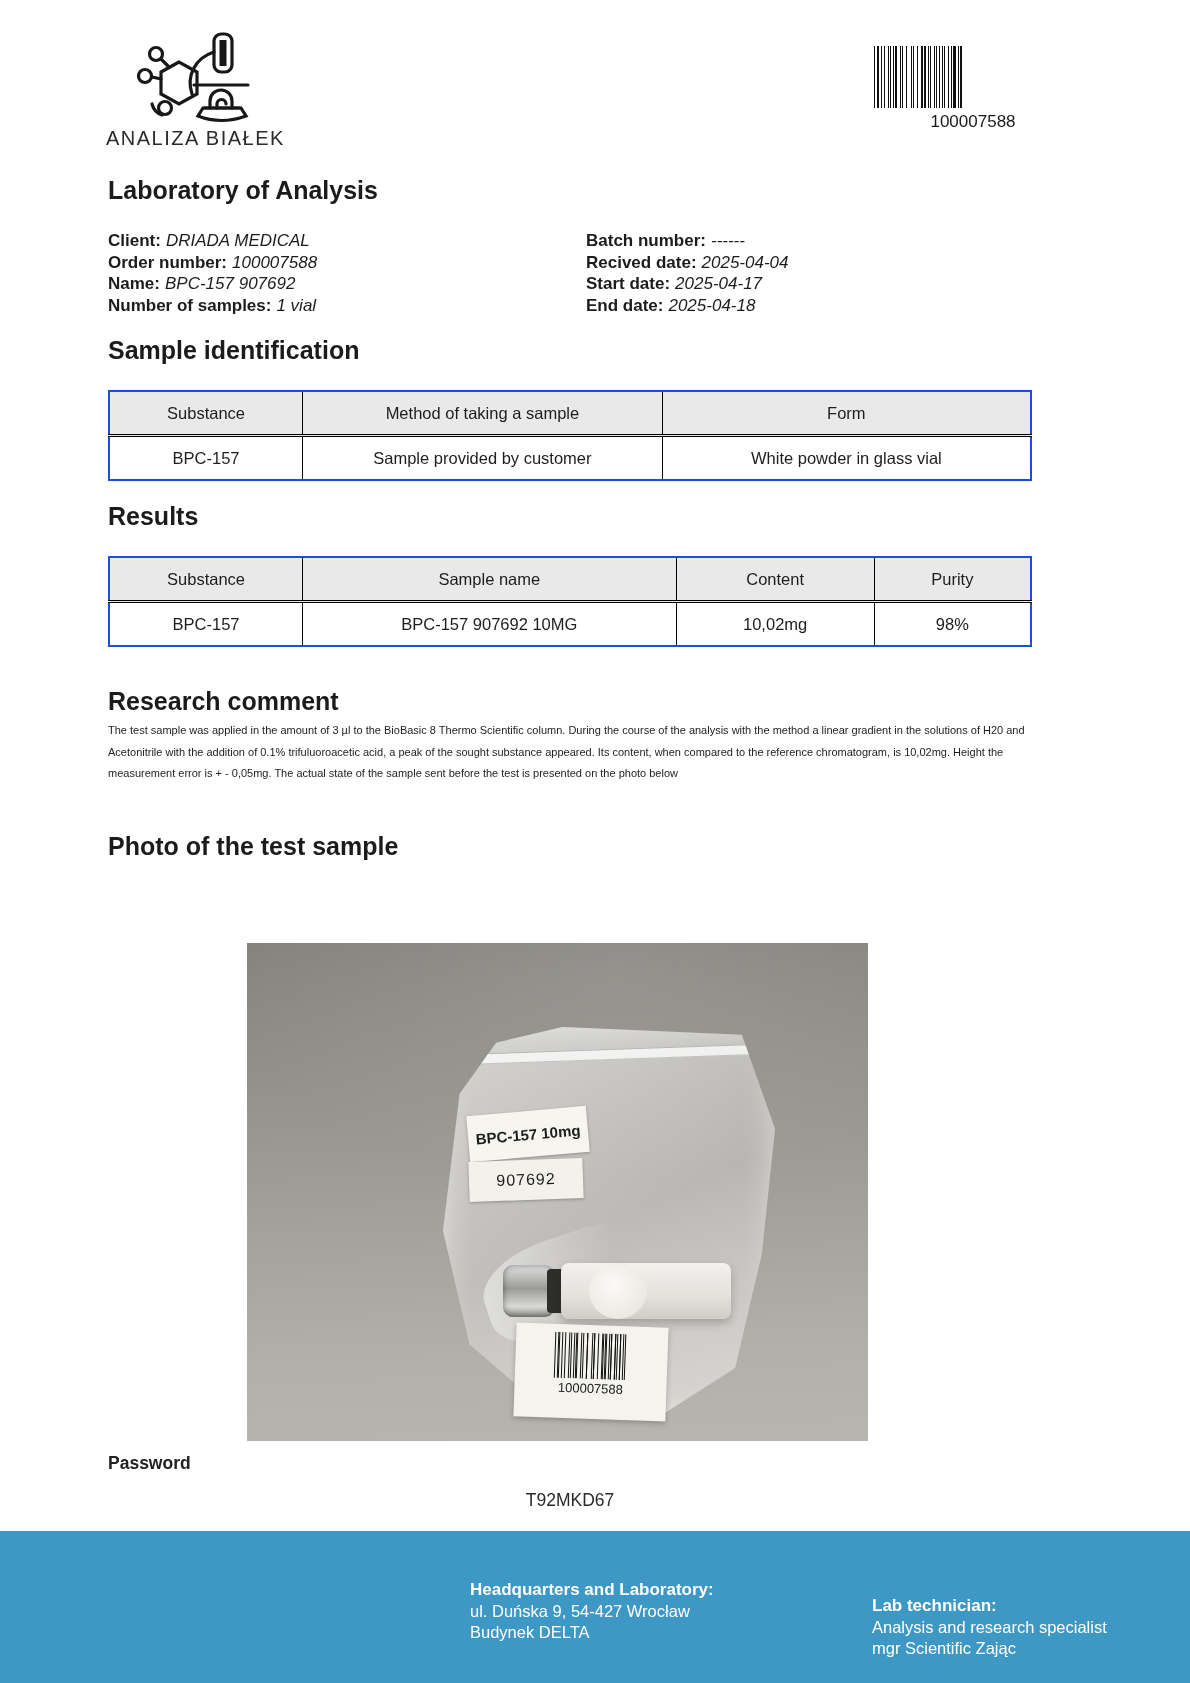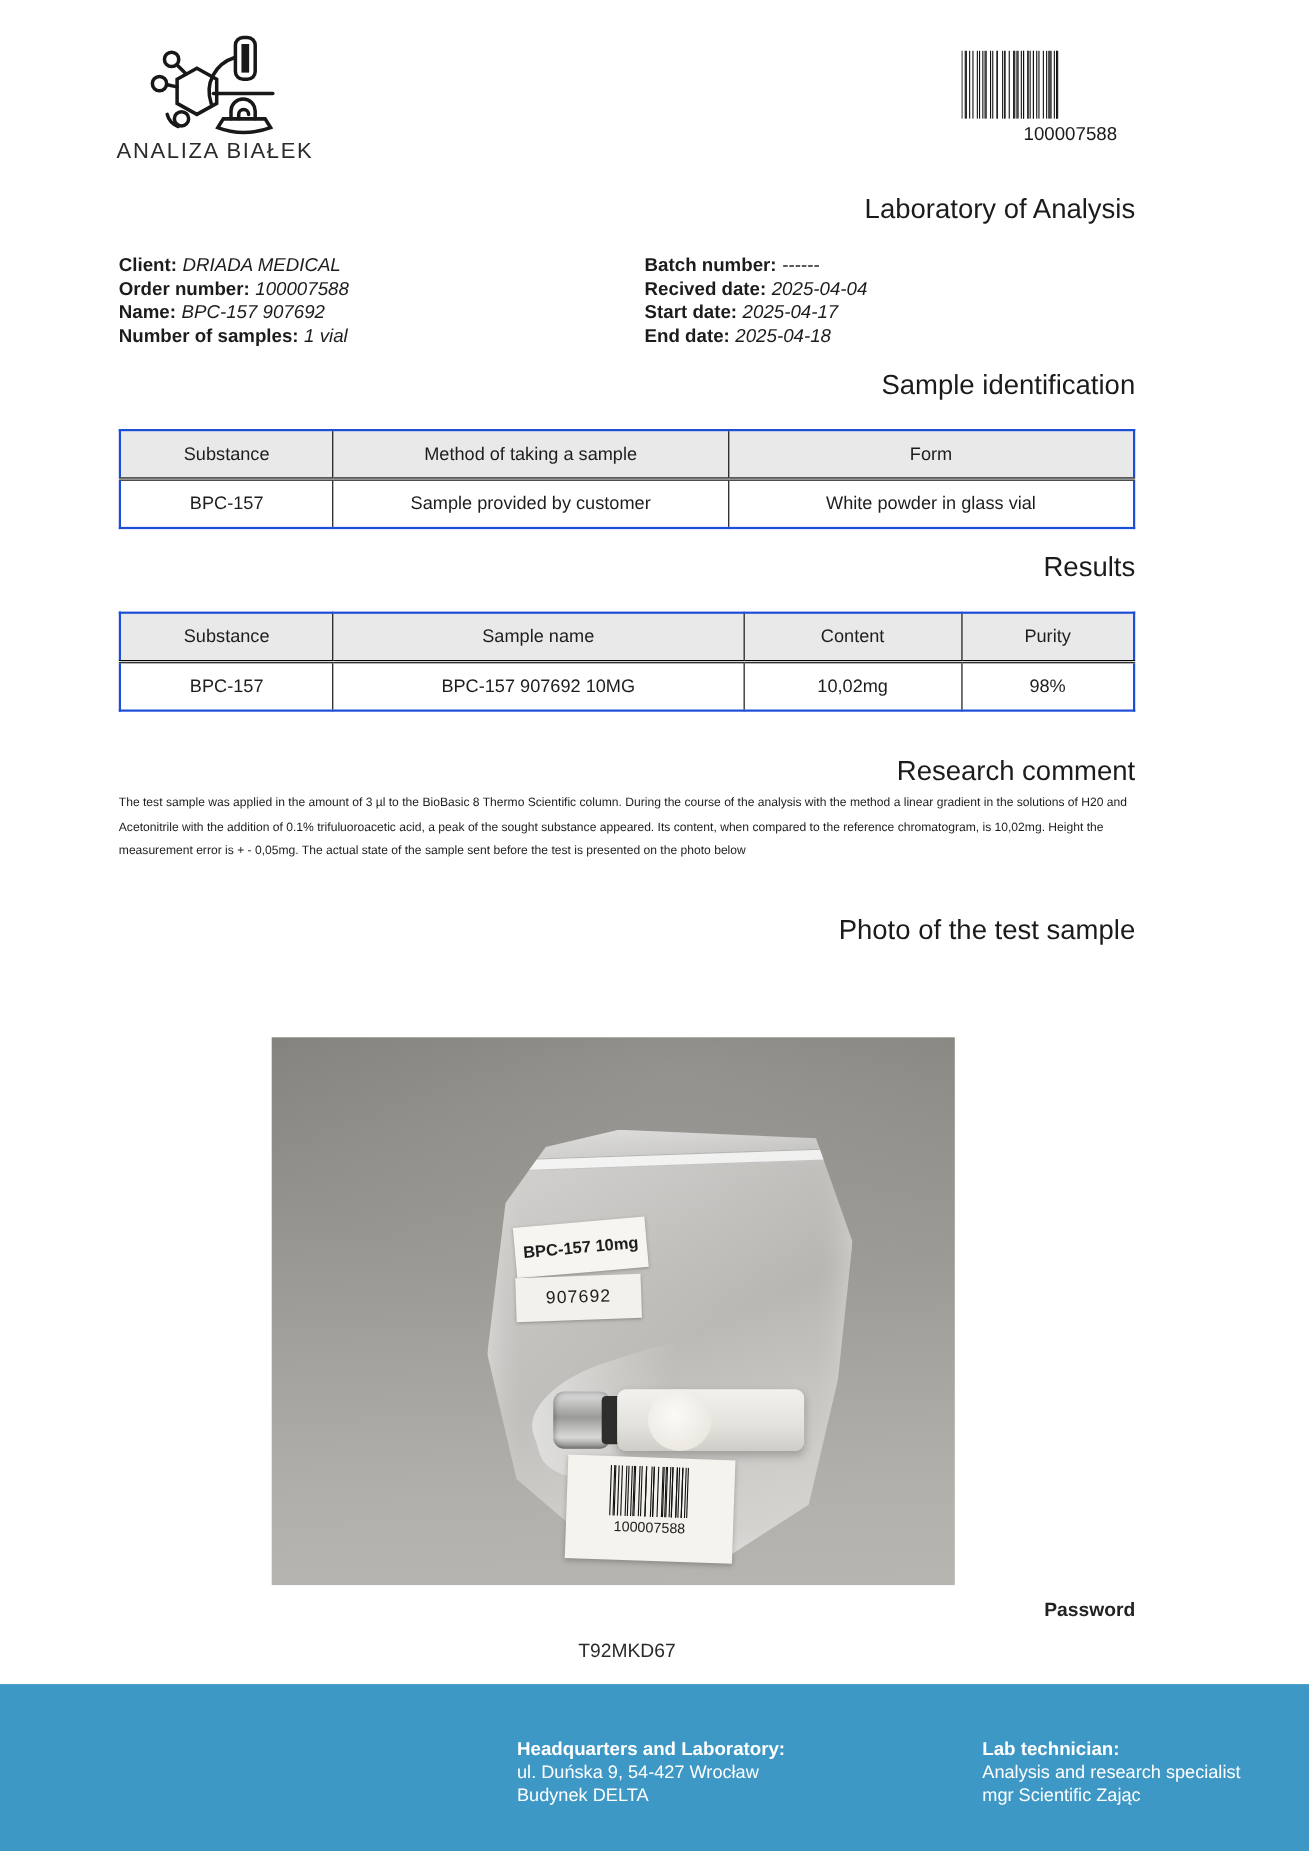--- a/index.html
+++ b/index.html
@@ -11,21 +11,21 @@
   .brand-name{position:absolute;left:106px;top:127px;width:230px;font-size:20px;
               letter-spacing:1.5px;color:#2b2b2b;font-weight:400;}
   .top-barcode{position:absolute;left:874px;top:46px;width:198px;height:62px;overflow:hidden;}
   .bars{font-size:0;white-space:nowrap;overflow:hidden;}
   .bars i{display:inline-block;height:100%;background:#111;vertical-align:top;}
   .top-barcode .bars{width:100%;height:100%;}
   .top-barcode-number{position:absolute;left:874px;top:112px;width:198px;text-align:center;
                       font-size:17px;color:#1a1a1a;}
 
   
-  .h-center{position:absolute;left:108px;width:924px;text-align:right;font-weight:400;
+  .h-center{position:absolute;left:108px;width:924px;text-align:left;font-weight:700;
             font-size:25px;color:#1b1b1b;}
   .h-title{top:176px;}
   .h-sample{top:336px;}
   .h-results{top:502px;}
   .h-comment{top:687px;}
   .h-photo{top:832px;}
 
   
   .info-col{position:absolute;top:230px;font-size:17px;line-height:21.5px;}
   .info-left{left:108px;width:430px;}
@@ -79,33 +79,33 @@
        box-shadow:0 4px 8px rgba(30,30,30,0.25);}
   .vial .powder{position:absolute;left:86px;top:2px;width:58px;height:56px;border-radius:50%;
        background:radial-gradient(circle at 42% 40%,#fbfaf7,#ece9e3 70%,#d8d5cf);}
   .photo-barcode-label{position:absolute;left:268px;top:382px;width:152px;height:94px;
        background:#f4f3ee;transform:rotate(2deg);box-shadow:0 2px 5px rgba(40,40,40,0.3);
        text-align:center;}
   .photo-barcode-label .bars{width:134px;height:46px;margin:8px auto 2px auto;}
   .photo-barcode-number{font-size:13px;color:#1b1b1b;}
 
   
-  .password-heading{position:absolute;left:108px;top:1453px;width:924px;text-align:right;
+  .password-heading{position:absolute;left:108px;top:1453px;width:924px;text-align:left;
        font-weight:700;font-size:17.5px;color:#222;}
   .password-value{position:absolute;left:108px;top:1490px;width:924px;text-align:center;
        font-size:17.5px;color:#2a2a2a;}
 
   
   .footer{position:absolute;left:0;top:1531px;width:1190px;height:152px;background:#3e98c6;
        color:#ffffff;}
   .f-col{position:absolute;font-size:16.5px;line-height:21.5px;}
   .f-col .f-title{font-weight:700;font-size:17px;}
   .f-company{left:110px;top:34px;}
   .f-hq{left:470px;top:48px;}
-  .f-tech{left:872px;top:48px;margin-left:21px;}
+  .f-tech{left:872px;top:64px;}
   .f-row b{font-weight:700;}
   .f-row .val{margin-left:5px;}
 </style>
 </head>
 <body>
 
 <div class="page">
 
   <svg class="logo-icon" viewBox="0 0 136 98" fill="none" stroke="#181818" stroke-width="3.2" stroke-linecap="round">
     <polygon points="47,34 29,44 29,66 47,76 65,66 65,44"></polygon>

